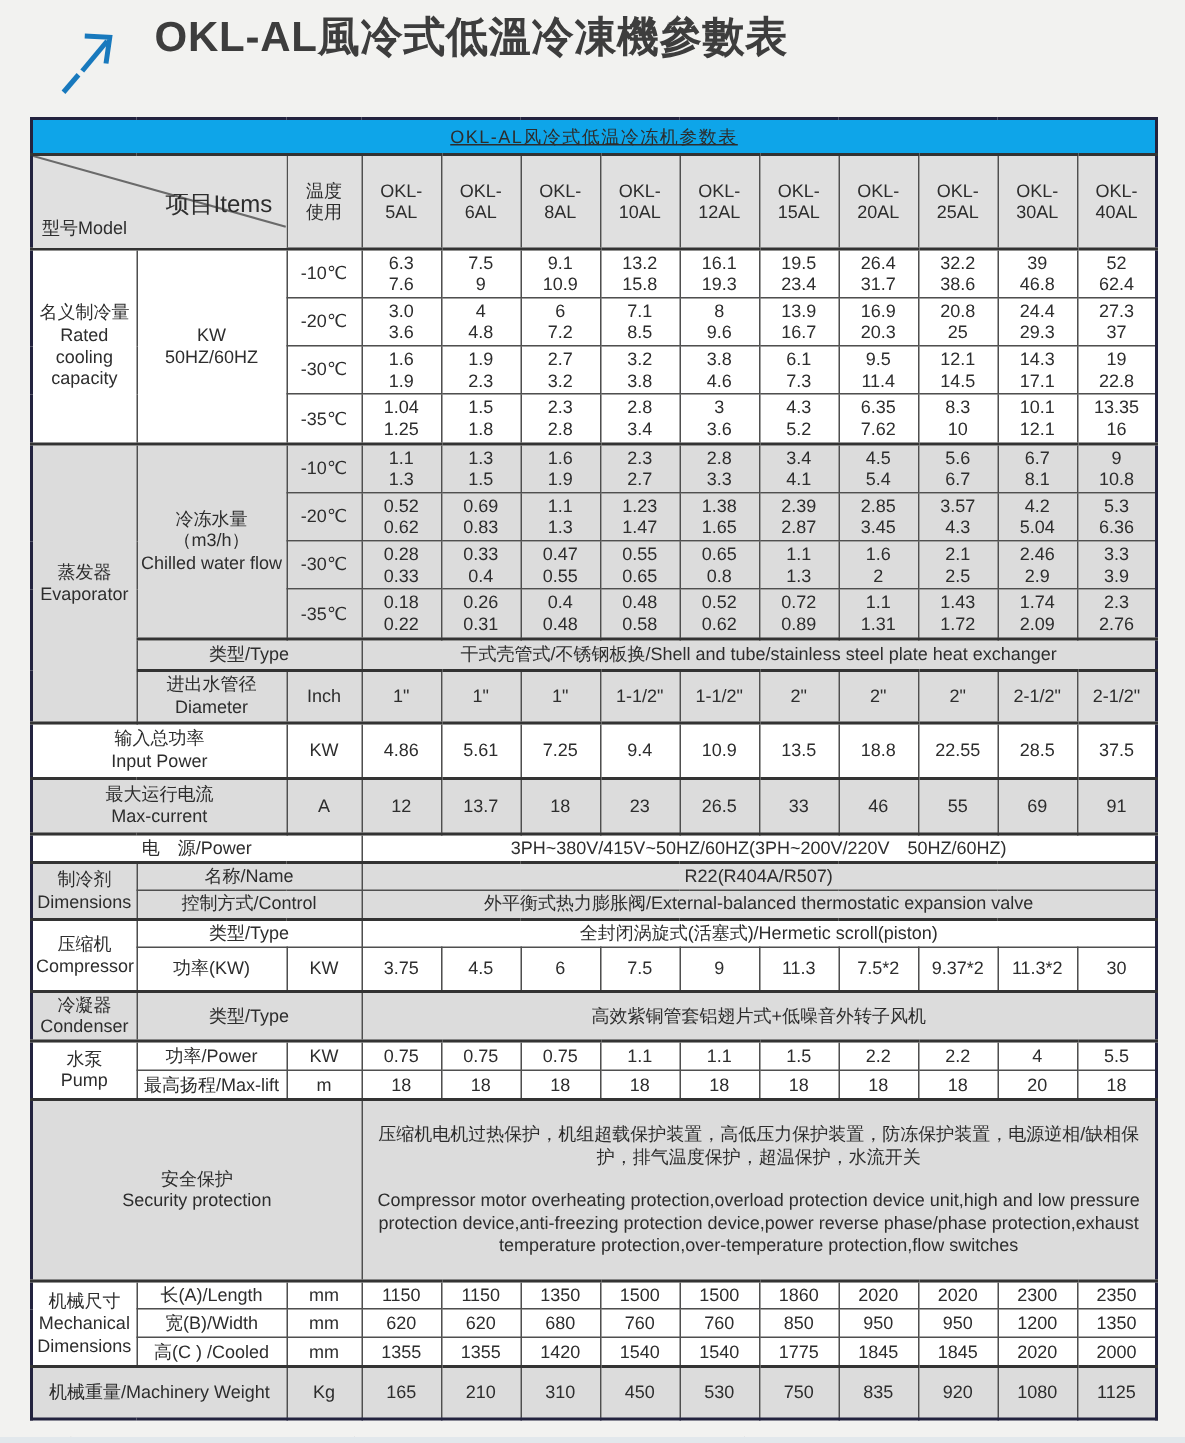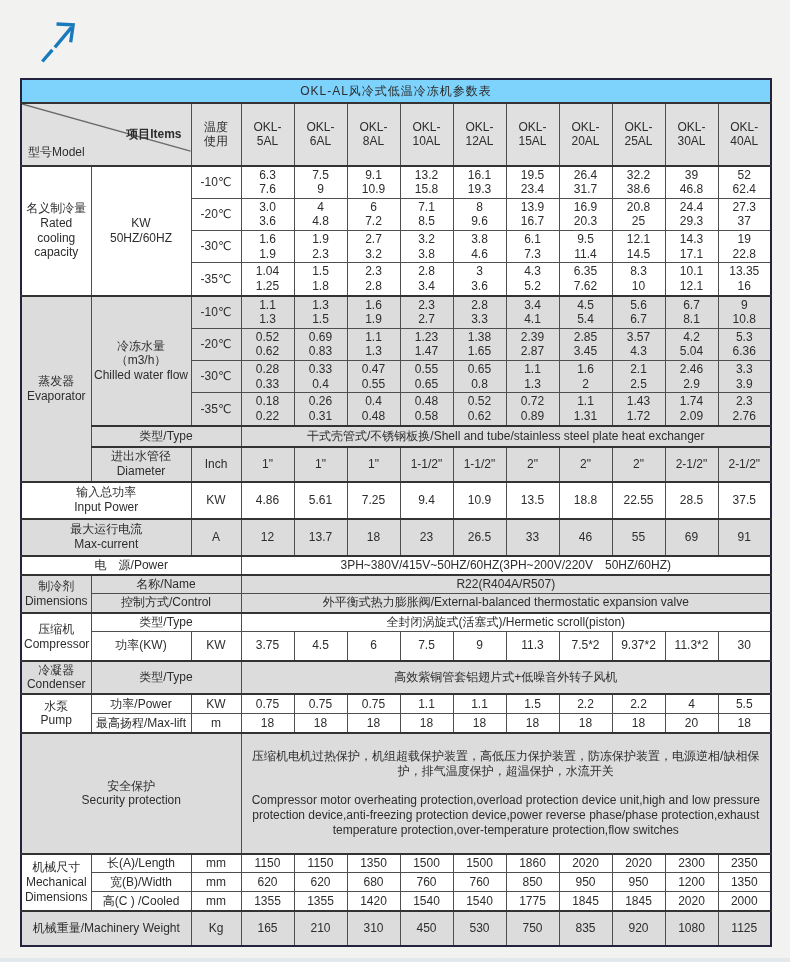--- a/index.html
+++ b/index.html
@@ -29,47 +29,49 @@
   }
   table.spec td{
     border:1px solid #4f4f4f;
     text-align:center;vertical-align:middle;
     font-size:12px;line-height:1.22;padding:1px 2px;
     white-space:pre-line;color:#2d2d2d;
     overflow:hidden;
   }
   tr.sec td{border-top-width:2px;border-top-color:#333;}
   td.titlebar{
-    background:#7dd3fc;color:#fff;
+    background:#0ea5e9;color:#fff;
     font-size:17px;letter-spacing:1px;
     border-bottom:2px solid #23233f;
+    text-decoration:underline;
   }
   tr.gray td{background:#dcdcdc;}
   tr.white td{background:#ffffff;}
   tr.hdr td{background:#e0e0e0;}
   td.corner{position:relative;padding:0;}
   .corner-svg{position:absolute;left:0;top:0;width:100%;height:100%;}
   .corner-model{position:absolute;left:6px;bottom:5px;font-size:12px;}
-  .corner-items{position:absolute;right:9px;top:38%;font-size:12px;font-weight:bold;}
+  .corner-items{position:absolute;right:9px;top:38%;font-size:16px;}
   td.left-cell{text-align:left;padding:3px 6px;}
   td.left-cell div{margin:0;}
   
   .notes{margin:8px 0 0 8px;font-size:12px;line-height:1.5;color:#3b3b3b;}
   .notes .n1{margin-left:20px;}
   .bottom-strip{position:absolute;left:0;bottom:0;width:790px;height:4px;background:#e2e8ec;}
 </style>
 </head>
 <body>
 
 <div class="doc-header">
   <svg class="logo-arrow" viewBox="0 0 60 60">
     <path d="M10 57 L22 43" stroke="#1879bd" stroke-width="4" fill="none"></path>
     <path d="M25 40 L45 16" stroke="#1879bd" stroke-width="4" fill="none"></path>
     <path d="M27 12 L47 13 L44 34" stroke="#1879bd" stroke-width="4" fill="none"></path>
   </svg>
+  <div class="title-zh">OKL-AL風冷式低溫冷凍機參數表</div>
 </div>
 
 <table class="spec">
   <colgroup>
     <col style="width:70px">
       <col style="width:100px">
       <col style="width:50px">
     <col style="width:53px">
       <col style="width:53px">
       <col style="width:53px">

